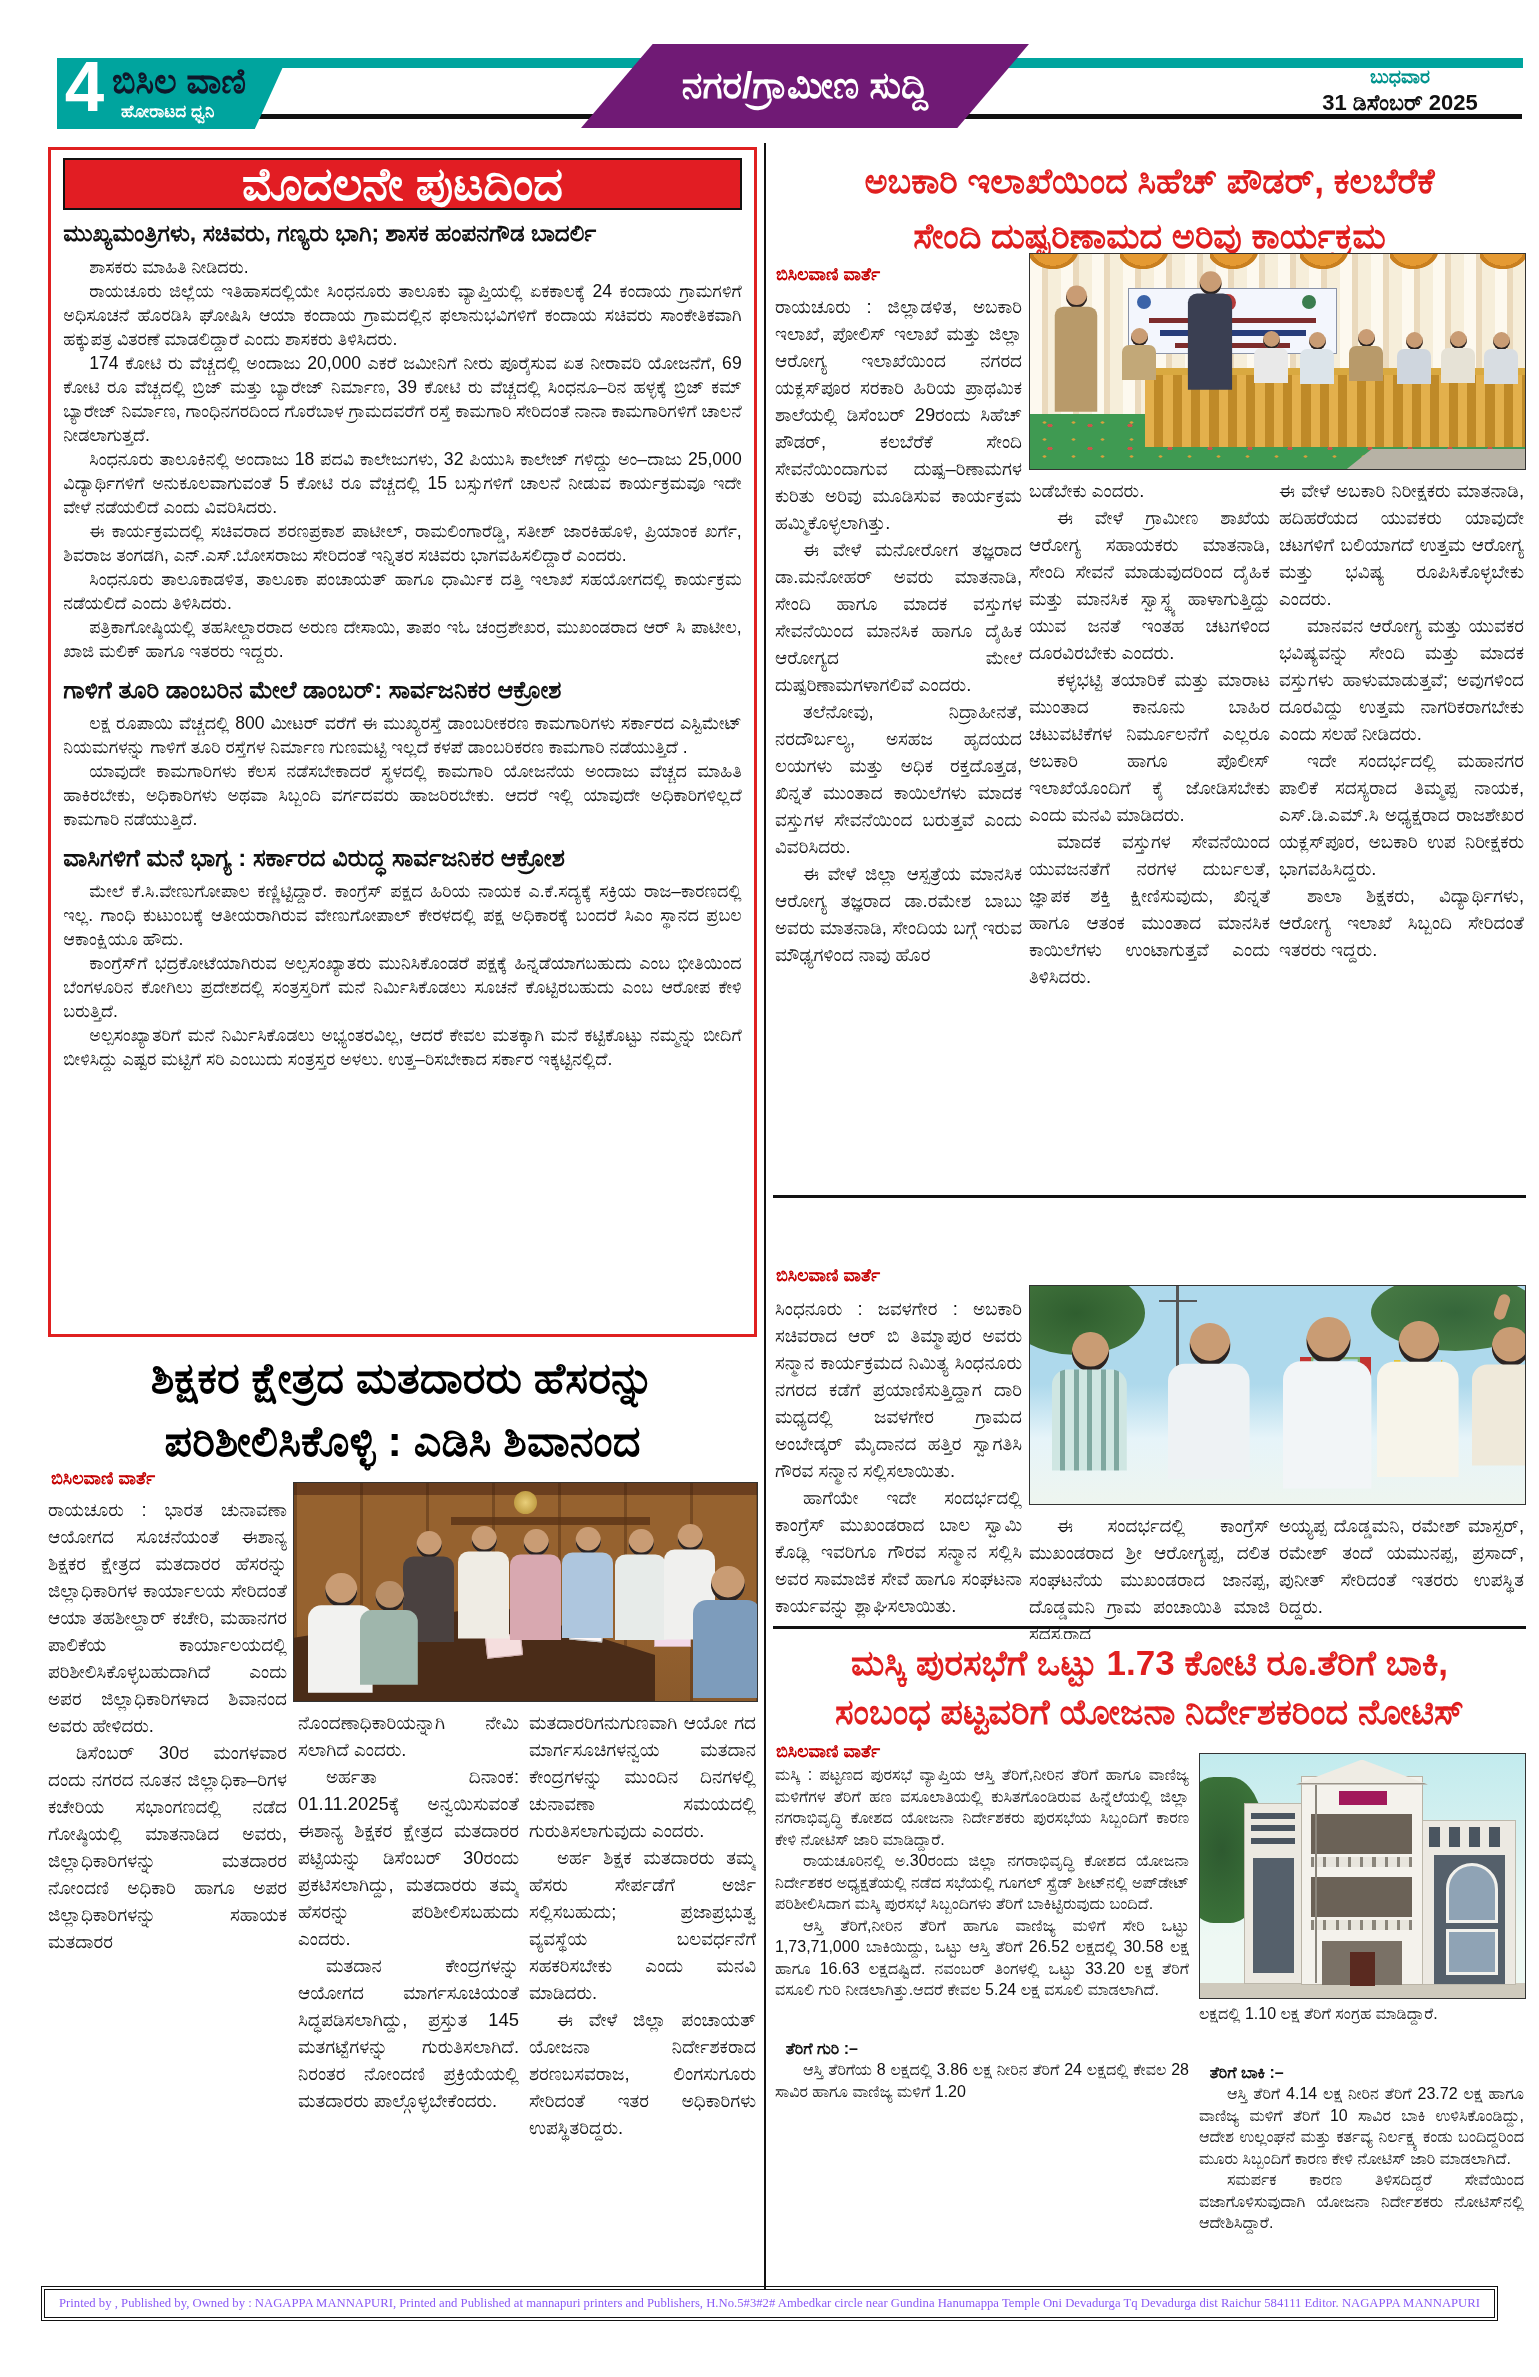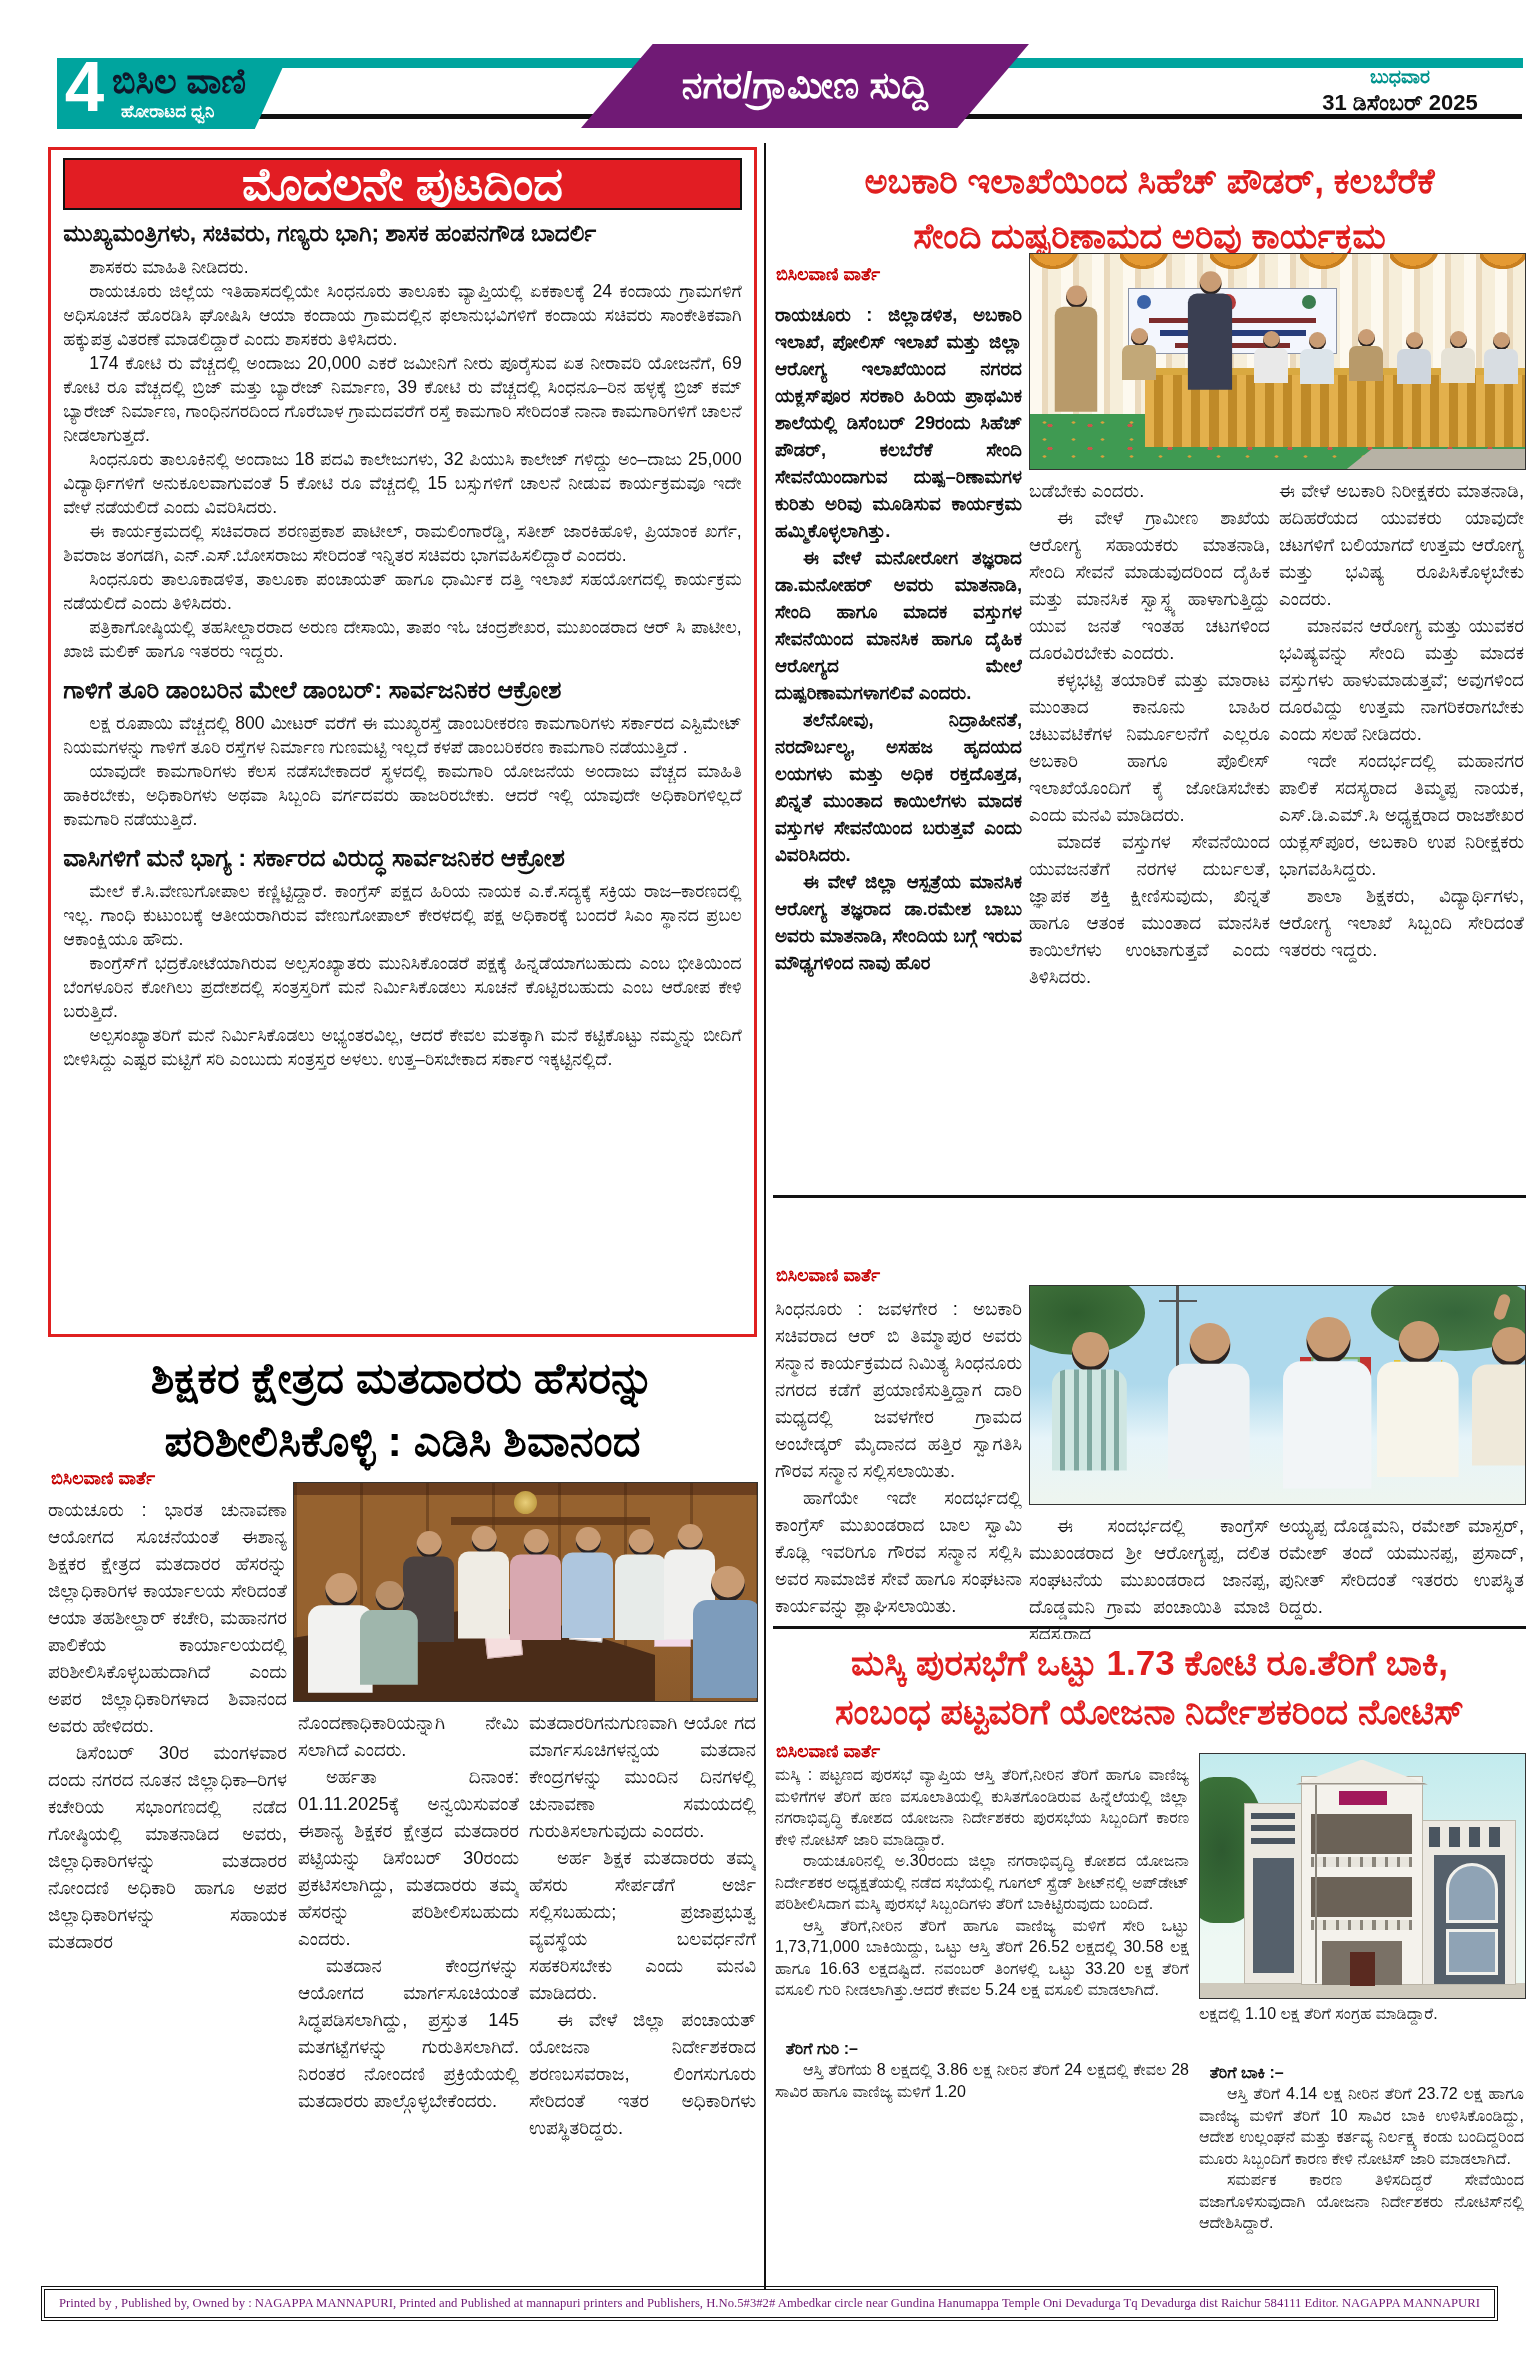--- a/index.html
+++ b/index.html
@@ -43,21 +43,21 @@
   .person .head{display:block;width:17px;height:18.4px;border-radius:50%;background:#c99c74;margin:0 auto;
     box-shadow:0 -2.3px 0 #2b2423 inset;}
   .person .torso{display:block;width:34px;height:35px;border-radius:7px 7px 0 0;background:#eee;margin-top:-1.5px;}
   
   .red-head{position:absolute;color:#e01f1f;font-weight:800;text-align:center;}
   .blk-head{position:absolute;color:#111;font-weight:800;text-align:center;}
   .blue-head{position:absolute;color:#000000;font-weight:800;text-align:center;}
   
   #footer-box{left:44px;top:2289px;width:1451px;height:29px;border:1.5px solid #111;outline:1.5px solid #111;outline-offset:2.3px;
     box-sizing:border-box;display:flex;align-items:center;justify-content:center;}
-  #footer-box span{font-family:"Liberation Serif",serif;font-size:12.7px;white-space:nowrap;color:#701a75;text-align:center;}
+  #footer-box span{font-family:"Liberation Serif",serif;font-size:12.7px;white-space:nowrap;color:#8b5cf6;text-align:center;}
 </style>
 </head>
 <body>
 
 <div id="page">
 
   <div class="abs" id="teal-stripe"></div>
   <div class="abs" id="header-rule"></div>
 
   <div class="abs" id="masthead-block">
@@ -147,21 +147,21 @@
     <div class="person" style="left:411px;top:77px;">
         <i class="head"></i>
         <i class="torso" style="background:#e6e2d6;"></i>
       </div>
     <div class="person" style="left:454px;top:78px;">
         <i class="head"></i>
         <i class="torso" style="background:#d8dde2;"></i>
       </div>
   </div>
 
-  <div class="col" style="left:775px;top:301px;width:247px;height:899px;font-weight:bold;">
+  <div class="col" style="left:775px;top:293px;width:247px;height:899px;">
     <p class="p ni">ರಾಯಚೂರು : ಜಿಲ್ಲಾಡಳಿತ, ಅಬಕಾರಿ ಇಲಾಖೆ, ಪೋಲಿಸ್ ಇಲಾಖೆ ಮತ್ತು ಜಿಲ್ಲಾ ಆರೋಗ್ಯ ಇಲಾಖೆಯಿಂದ ನಗರದ ಯಕ್ಲಸ್‌ಪೂರ ಸರಕಾರಿ ಹಿರಿಯ ಪ್ರಾಥಮಿಕ ಶಾಲೆಯಲ್ಲಿ ಡಿಸೆಂಬರ್ 29ರಂದು ಸಿಹೆಚ್ ಪೌಡರ್, ಕಲಬೆರೆಕೆ ಸೇಂದಿ ಸೇವನೆಯಿಂದಾಗುವ ದುಷ್ಪ–ರಿಣಾಮಗಳ ಕುರಿತು ಅರಿವು ಮೂಡಿಸುವ ಕಾರ್ಯಕ್ರಮ ಹಮ್ಮಿಕೊಳ್ಳಲಾಗಿತ್ತು.</p>
     <p class="p">ಈ ವೇಳೆ ಮನೋರೋಗ ತಜ್ಞರಾದ ಡಾ.ಮನೋಹರ್ ಅವರು ಮಾತನಾಡಿ, ಸೇಂದಿ ಹಾಗೂ ಮಾದಕ ವಸ್ತುಗಳ ಸೇವನೆಯಿಂದ ಮಾನಸಿಕ ಹಾಗೂ ದೈಹಿಕ ಆರೋಗ್ಯದ ಮೇಲೆ ದುಷ್ಪರಿಣಾಮಗಳಾಗಲಿವೆ ಎಂದರು.</p>
     <p class="p">ತಲೆನೋವು, ನಿದ್ರಾಹೀನತೆ, ನರದೌರ್ಬಲ್ಯ, ಅಸಹಜ ಹೃದಯದ ಲಯಗಳು ಮತ್ತು ಅಧಿಕ ರಕ್ತದೊತ್ತಡ, ಖಿನ್ನತೆ ಮುಂತಾದ ಕಾಯಿಲೆಗಳು ಮಾದಕ ವಸ್ತುಗಳ ಸೇವನೆಯಿಂದ ಬರುತ್ತವೆ ಎಂದು ವಿವರಿಸಿದರು.</p>
     <p class="p">ಈ ವೇಳೆ ಜಿಲ್ಲಾ ಆಸ್ಪತ್ರೆಯ ಮಾನಸಿಕ ಆರೋಗ್ಯ ತಜ್ಞರಾದ ಡಾ.ರಮೇಶ ಬಾಬು ಅವರು ಮಾತನಾಡಿ, ಸೇಂದಿಯ ಬಗ್ಗೆ ಇರುವ ಮೌಢ್ಯಗಳಿಂದ ನಾವು ಹೊರ</p>
   </div>
   <div class="col" style="left:1029px;top:477px;width:241px;height:715px;">
     <p class="p ni">ಬಡೆಬೇಕು ಎಂದರು.</p>
     <p class="p">ಈ ವೇಳೆ ಗ್ರಾಮೀಣ ಶಾಖೆಯ ಆರೋಗ್ಯ ಸಹಾಯಕರು ಮಾತನಾಡಿ, ಸೇಂದಿ ಸೇವನೆ ಮಾಡುವುದರಿಂದ ದೈಹಿಕ ಮತ್ತು ಮಾನಸಿಕ ಸ್ವಾಸ್ಥ್ಯ ಹಾಳಾಗುತ್ತಿದ್ದು ಯುವ ಜನತೆ ಇಂತಹ ಚಟಗಳಿಂದ ದೂರವಿರಬೇಕು ಎಂದರು.</p>
     <p class="p">ಕಳ್ಳಭಟ್ಟಿ ತಯಾರಿಕೆ ಮತ್ತು ಮಾರಾಟ ಮುಂತಾದ ಕಾನೂನು ಬಾಹಿರ ಚಟುವಟಿಕೆಗಳ ನಿರ್ಮೂಲನೆಗೆ ಎಲ್ಲರೂ ಅಬಕಾರಿ ಹಾಗೂ ಪೊಲೀಸ್ ಇಲಾಖೆಯೊಂದಿಗೆ ಕೈ ಜೋಡಿಸಬೇಕು ಎಂದು ಮನವಿ ಮಾಡಿದರು.</p>
     <p class="p">ಮಾದಕ ವಸ್ತುಗಳ ಸೇವನೆಯಿಂದ ಯುವಜನತೆಗೆ ನರಗಳ ದುರ್ಬಲತೆ, ಜ್ಞಾಪಕ ಶಕ್ತಿ ಕ್ಷೀಣಿಸುವುದು, ಖಿನ್ನತೆ ಹಾಗೂ ಆತಂಕ ಮುಂತಾದ ಮಾನಸಿಕ ಕಾಯಿಲೆಗಳು ಉಂಟಾಗುತ್ತವೆ ಎಂದು ತಿಳಿಸಿದರು.</p>

